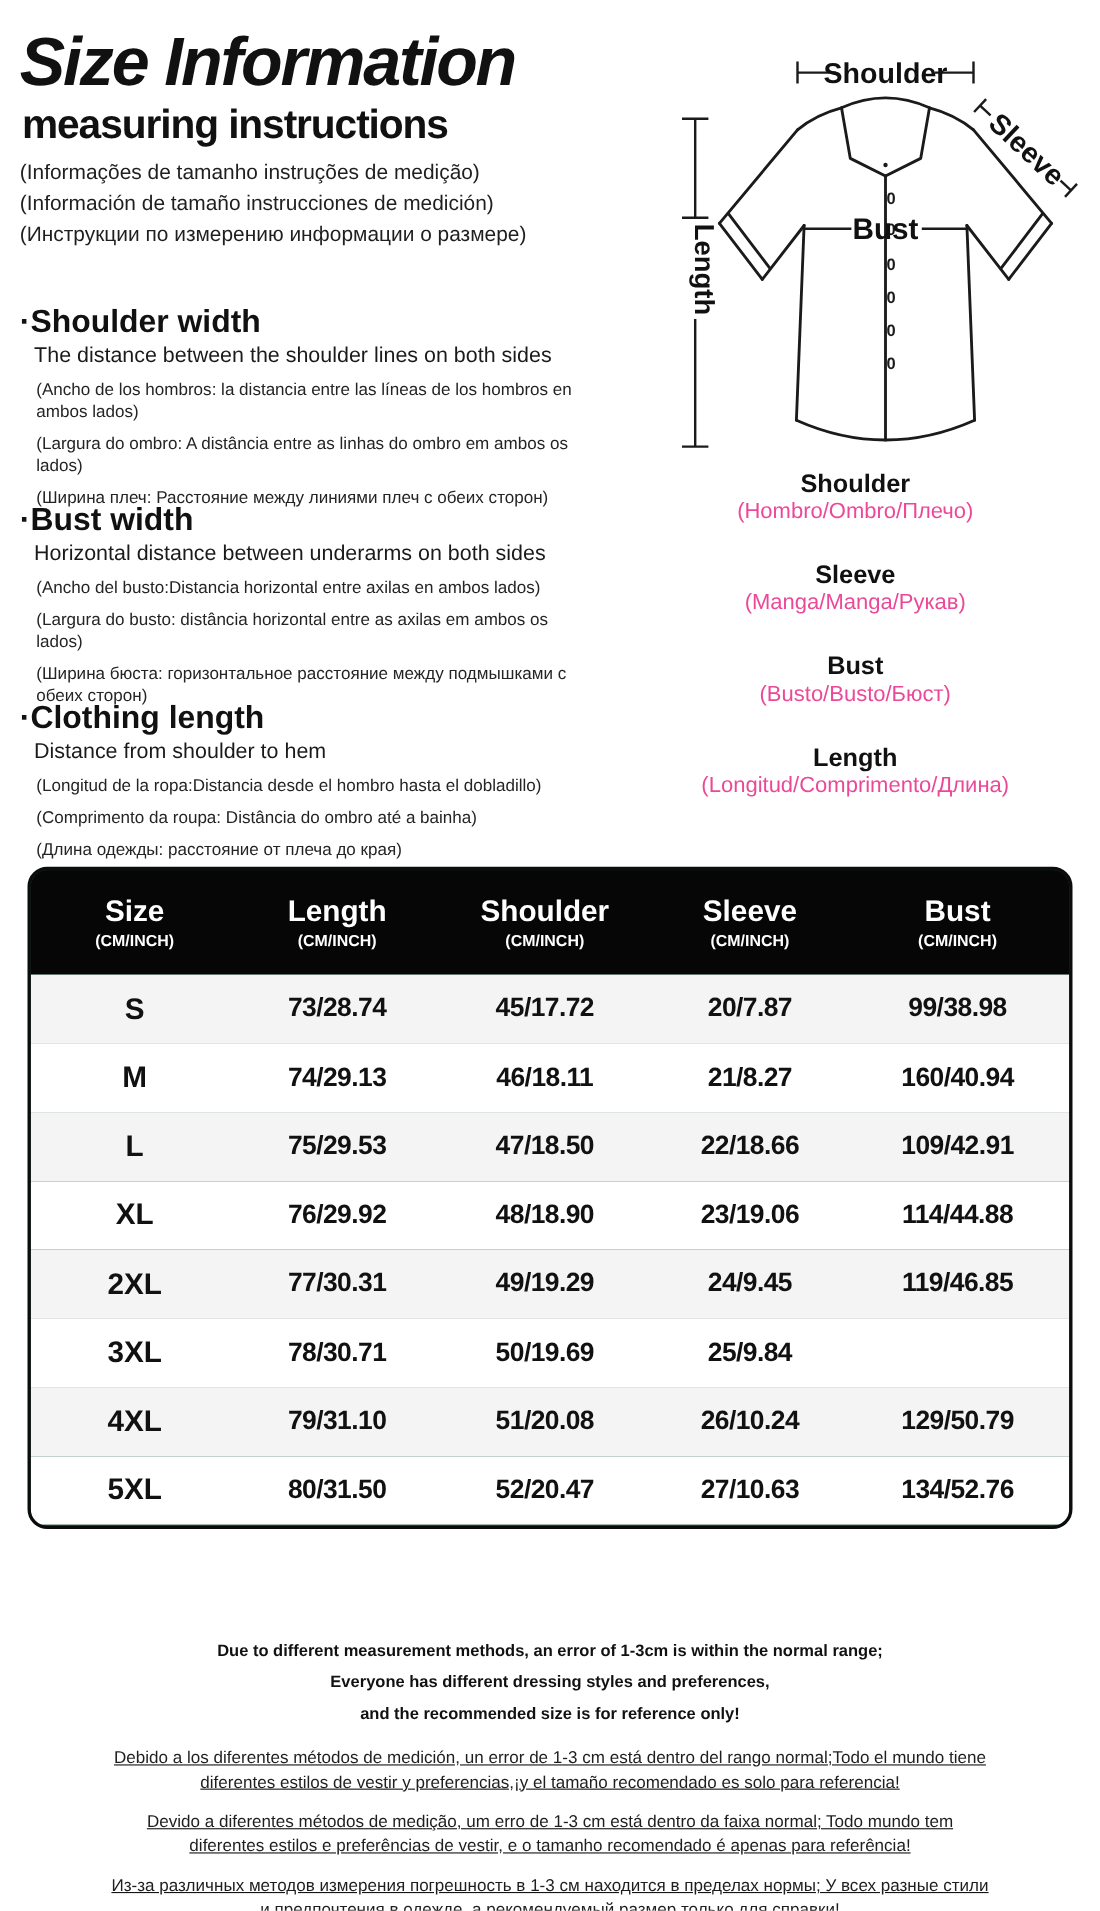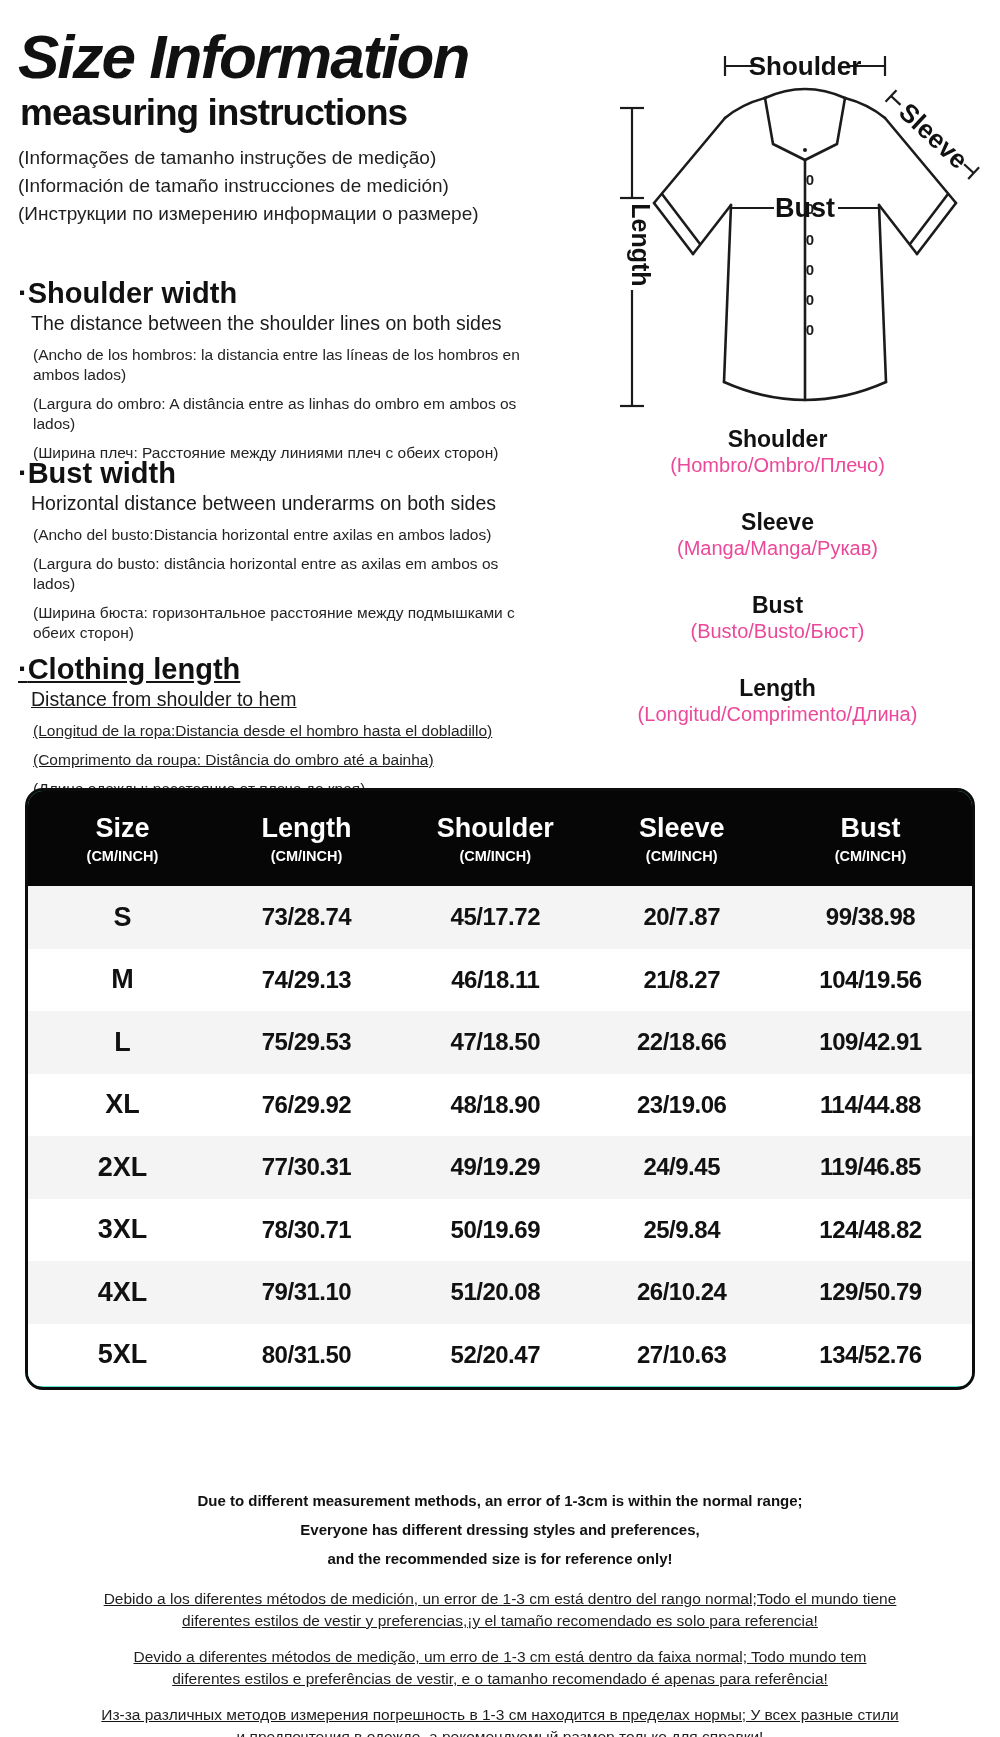--- a/index.html
+++ b/index.html
@@ -9,35 +9,35 @@
     font-family:"Liberation Sans","DejaVu Sans",sans-serif;
   }
   
   .intro{position:absolute;left:18px;top:26px;width:540px;}
   .main-title{font-size:62px;font-weight:bold;letter-spacing:-2px;line-height:1.0;margin:0;color:#111;font-style:italic;}
   .sub-title{font-size:37px;font-weight:bold;letter-spacing:-1px;margin:4px 0 10px 2px;color:#111;}
   .intro-trans{font-size:19px;line-height:28px;color:#1f1f1f;}
   .section{position:absolute;left:18px;width:540px;margin-top:32px;}
   .sec-shoulder{top:246px;}
   .sec-bust{top:426px;}
-  .sec-length{top:622px;text-decoration:underline;}
+  .sec-length{top:606px;}
   .sec-title{font-size:29px;font-weight:bold;color:#111;line-height:1.05;}
   .sec-desc{font-size:19.5px;color:#1a1a1a;margin:4px 0 2px 13px;line-height:1.2;}
   .sec-trans{font-size:15.5px;color:#242424;margin:9px 0 0 15px;line-height:1.3;max-width:505px;}
   
   .diagram{position:absolute;left:560px;top:30px;width:435px;height:392px;}
   .legend{position:absolute;left:560px;top:425px;width:435px;text-align:center;}
   .legend-item{margin-bottom:30px;}
   .legend-term{font-size:23px;font-weight:bold;color:#111;line-height:28px;}
   .legend-trans{font-size:20px;color:#ec4899;line-height:25px;}
   
   .size-table{
     position:absolute;left:25px;top:788px;width:950px;height:602px;
     border:3.5px solid #0c0c0c;border-radius:18px;overflow:hidden;
-    box-sizing:border-box;background:#5eead4;
+    box-sizing:border-box;background:#14532d;
   }
   .thead{
     display:grid;grid-template-columns:20% 19% 21% 18.5% 21.5%;
     background:#060606;height:95px;
   }
   .hcell{display:flex;flex-direction:column;align-items:center;justify-content:center;color:#fff;}
   .hname{font-size:27px;font-weight:bold;letter-spacing:0px;}
   .hunit{font-size:14.5px;font-weight:bold;margin-top:4px;letter-spacing:0px;}
   .tbody{display:grid;grid-auto-rows:62.5px;}
   .trow{display:grid;grid-template-columns:20% 19% 21% 18.5% 21.5%;}
@@ -205,21 +205,21 @@
       <div class="cell">73/28.74</div>
       <div class="cell">45/17.72</div>
       <div class="cell">20/7.87</div>
       <div class="cell">99/38.98</div>
     </div>
     <div class="trow">
       <div class="cell size">M</div>
       <div class="cell">74/29.13</div>
       <div class="cell">46/18.11</div>
       <div class="cell">21/8.27</div>
-      <div class="cell">104/19.56</div>
+      <div class="cell">160/40.94</div>
     </div>
     <div class="trow">
       <div class="cell size">L</div>
       <div class="cell">75/29.53</div>
       <div class="cell">47/18.50</div>
       <div class="cell">22/18.66</div>
       <div class="cell">109/42.91</div>
     </div>
     <div class="trow">
       <div class="cell size">XL</div>
@@ -233,21 +233,20 @@
       <div class="cell">77/30.31</div>
       <div class="cell">49/19.29</div>
       <div class="cell">24/9.45</div>
       <div class="cell">119/46.85</div>
     </div>
     <div class="trow">
       <div class="cell size">3XL</div>
       <div class="cell">78/30.71</div>
       <div class="cell">50/19.69</div>
       <div class="cell">25/9.84</div>
-      <div class="cell">124/48.82</div>
     </div>
     <div class="trow">
       <div class="cell size">4XL</div>
       <div class="cell">79/31.10</div>
       <div class="cell">51/20.08</div>
       <div class="cell">26/10.24</div>
       <div class="cell">129/50.79</div>
     </div>
     <div class="trow">
       <div class="cell size">5XL</div>

